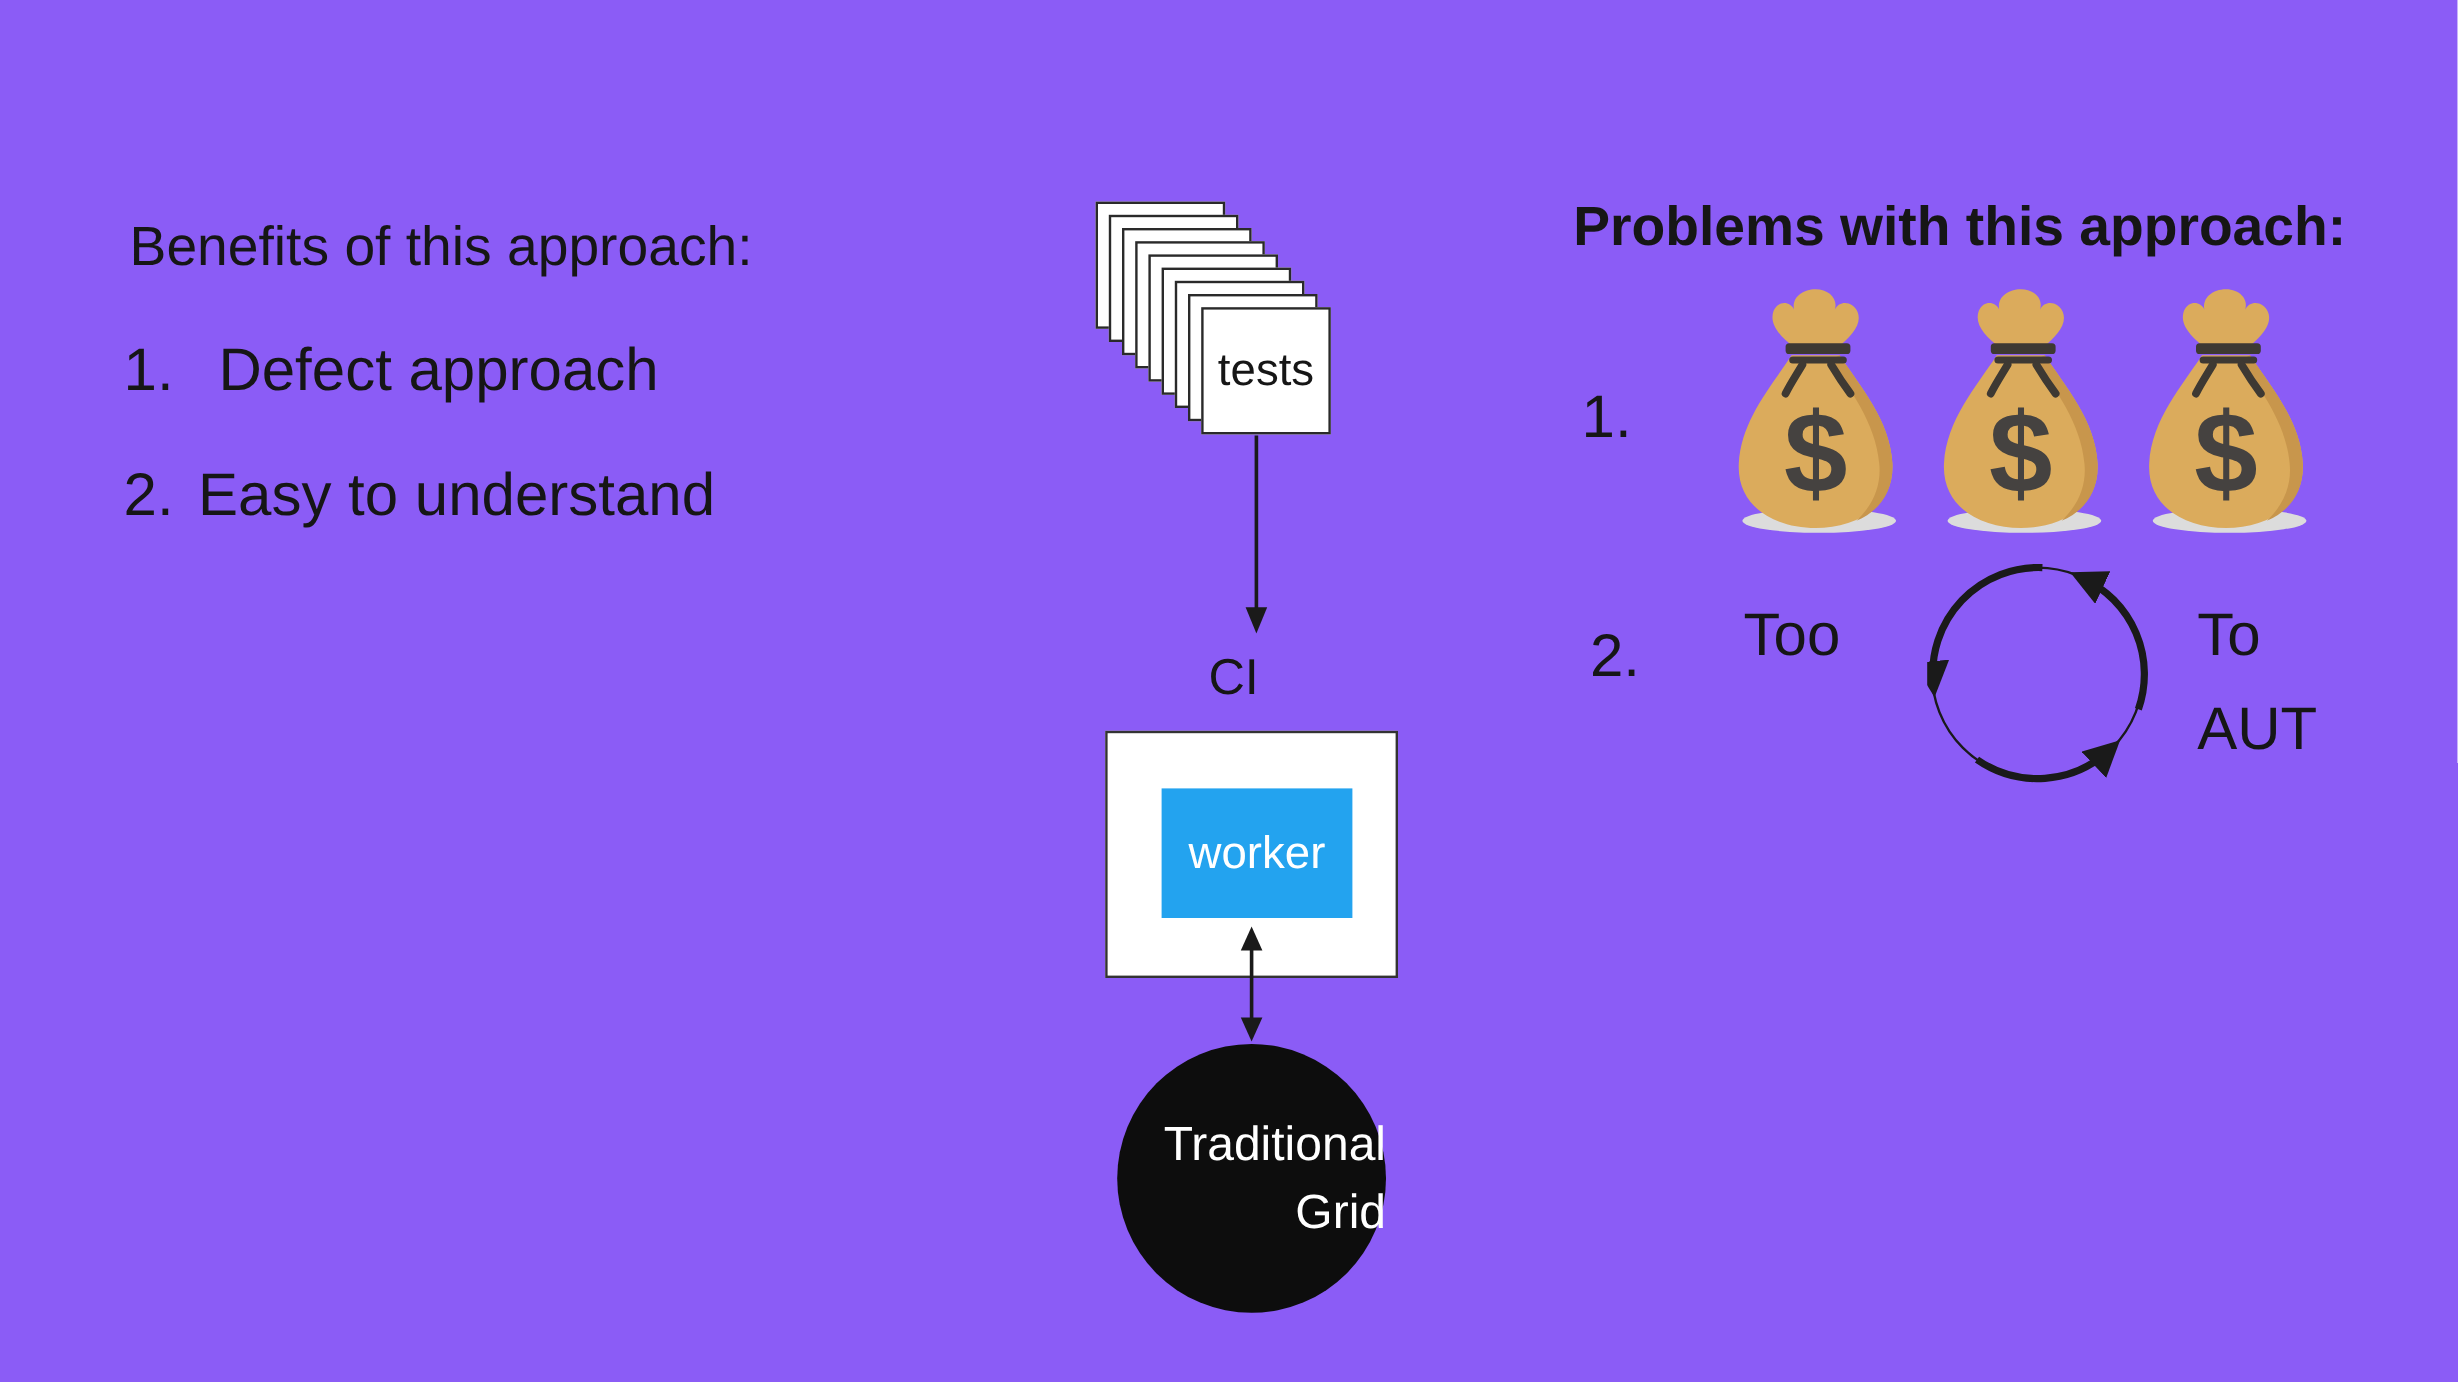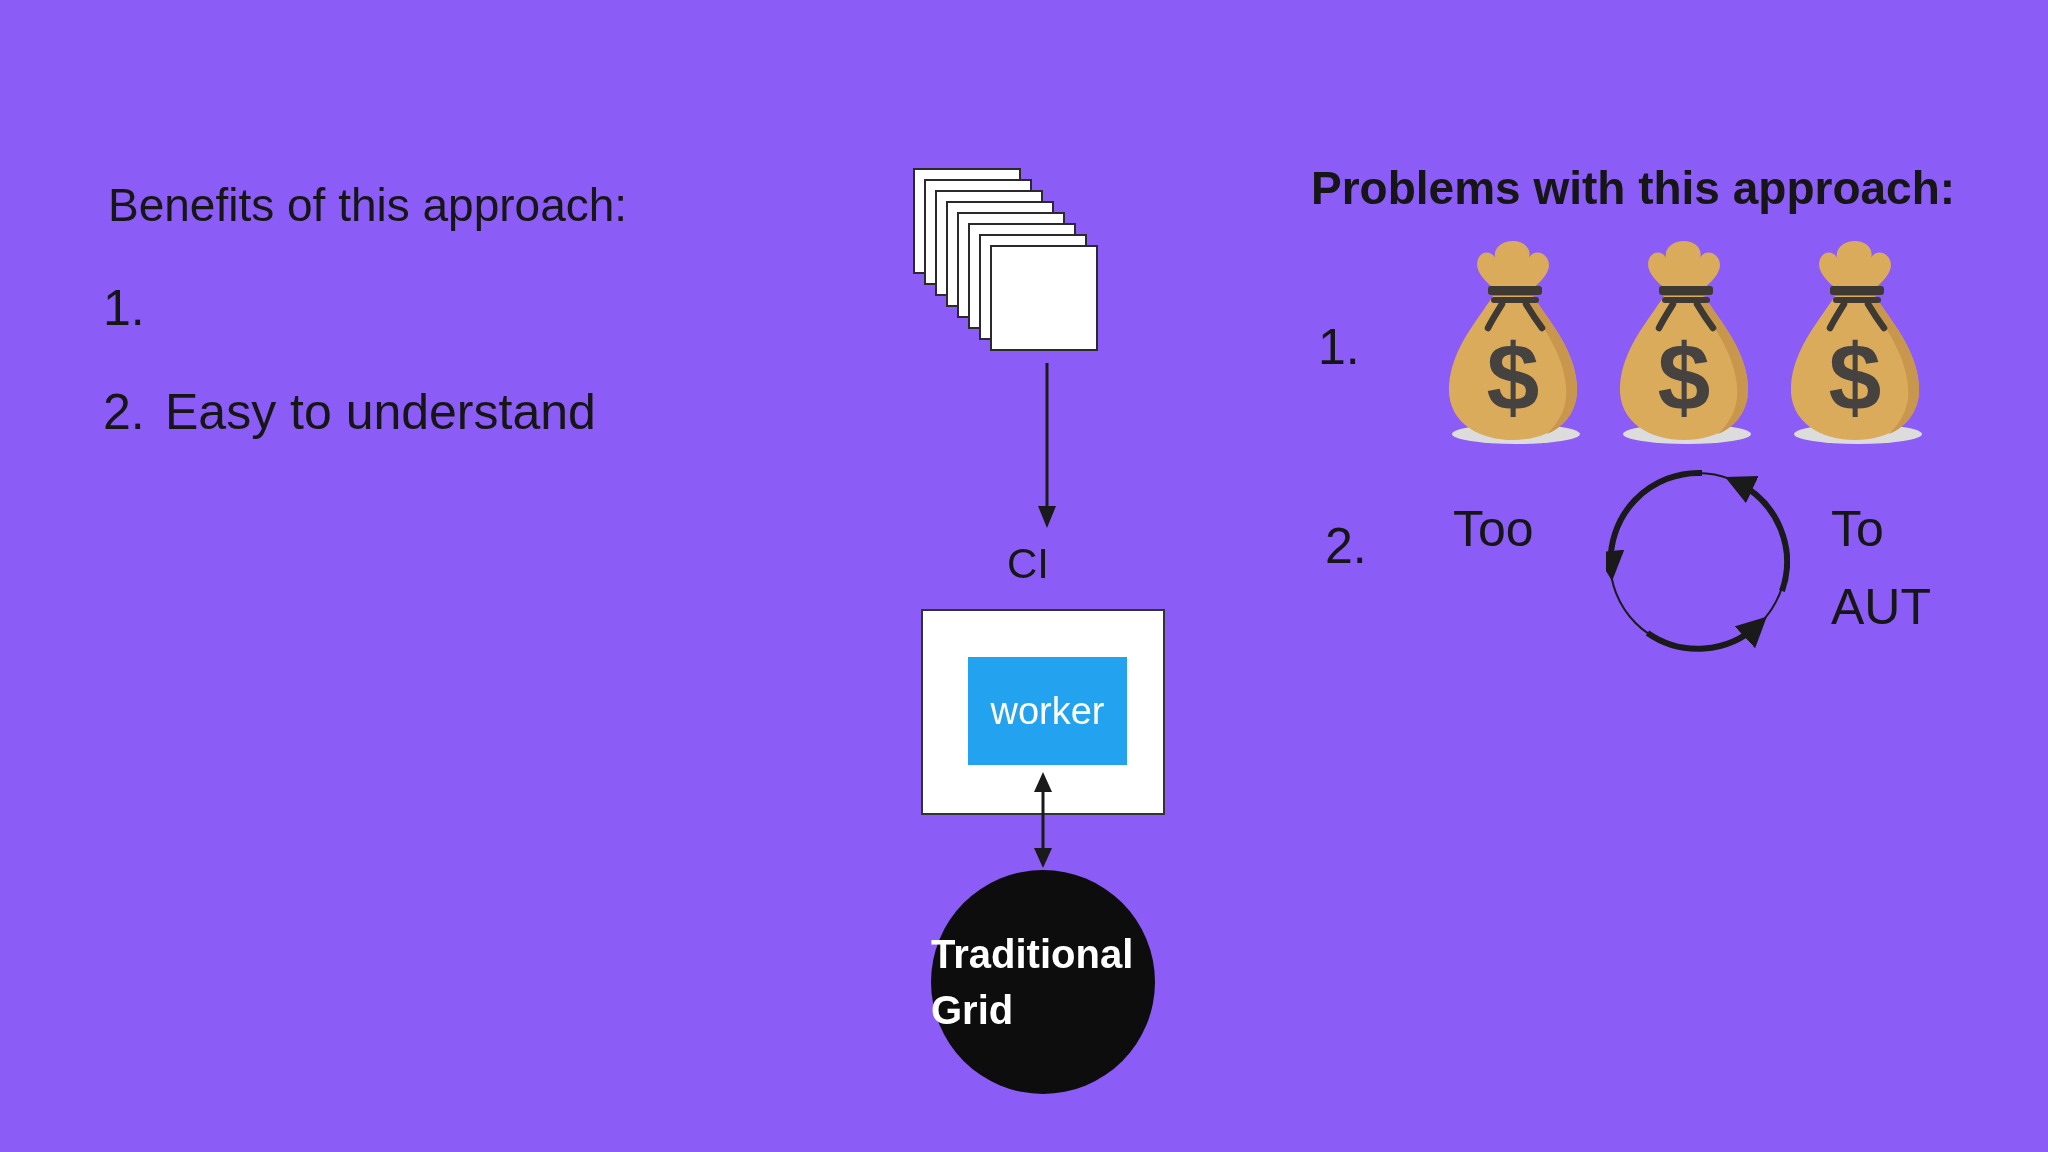--- a/index.html
+++ b/index.html
@@ -31,21 +31,21 @@
     left:921px;top:609px;width:244px;height:206px;
     border:2px solid #333333;box-sizing:border-box;background:#ffffff;
   }
   .worker-box{
     left:968px;top:657px;width:159px;height:108px;background:#23A3EF;
     color:#ffffff;display:flex;align-items:center;justify-content:center;font-size:38px;
   }
   .grid-circle{
     left:931px;top:870px;width:224px;height:224px;border-radius:50%;
     background:#0d0d0d;color:#ffffff;display:flex;flex-direction:column;
-    align-items:flex-start;justify-content:center;font-size:40px;line-height:1.4;text-align:center;font-weight:bold;
+    align-items:flex-end;justify-content:center;font-size:40px;line-height:1.4;text-align:center;
   }
 
   
   .problems-title{left:1311px;top:161px;font-size:46px;font-weight:bold;}
   .p-marker{font-size:50px;}
   .p1-marker{left:1318px;top:318px;}
   .p2-marker{left:1325px;top:517px;}
   .bags{left:1436px;top:240px;display:flex;gap:17px;}
   .two-line{font-size:50px;line-height:78px;}
   .too-many{left:1453px;top:490px;}
@@ -54,35 +54,39 @@
 </style>
 </head>
 <body>
 
 <div class="slide">
 
   <div class="abs benefits-title">Benefits of this approach:</div>
 
   <div class="abs benefit-row row-1">
     <span class="marker">1.</span>
+    <span>Defect approach</span>
   </div>
   <div class="abs benefit-row row-2">
     <span class="marker">2.</span>
     <span>Easy to understand</span>
   </div>
 
   <div class="abs tests-stack">
     <div class="sheet" style="left:0px;top:0px;"></div>
     <div class="sheet" style="left:11px;top:11px;"></div>
     <div class="sheet" style="left:22px;top:22px;"></div>
     <div class="sheet" style="left:33px;top:33px;"></div>
     <div class="sheet" style="left:44px;top:44px;"></div>
     <div class="sheet" style="left:55px;top:55px;"></div>
     <div class="sheet" style="left:66px;top:66px;"></div>
     <div class="sheet" style="left:77px;top:77px;"></div>
+    <div class="sheet front" style="left:88px;top:88px;">
+      <span>tests</span>
+    </div>
   </div>
 
   <svg class="abs" style="left:1027px;top:360px;" width="40" height="170">
     <line x1="20" y1="3" x2="20" y2="148" stroke="#1a1a1a" stroke-width="3"></line>
     <polygon points="20,168 11,146 29,146" fill="#1a1a1a"></polygon>
   </svg>
 
   <div class="abs ci-label">CI</div>
 
   <div class="abs grid-box"></div>

